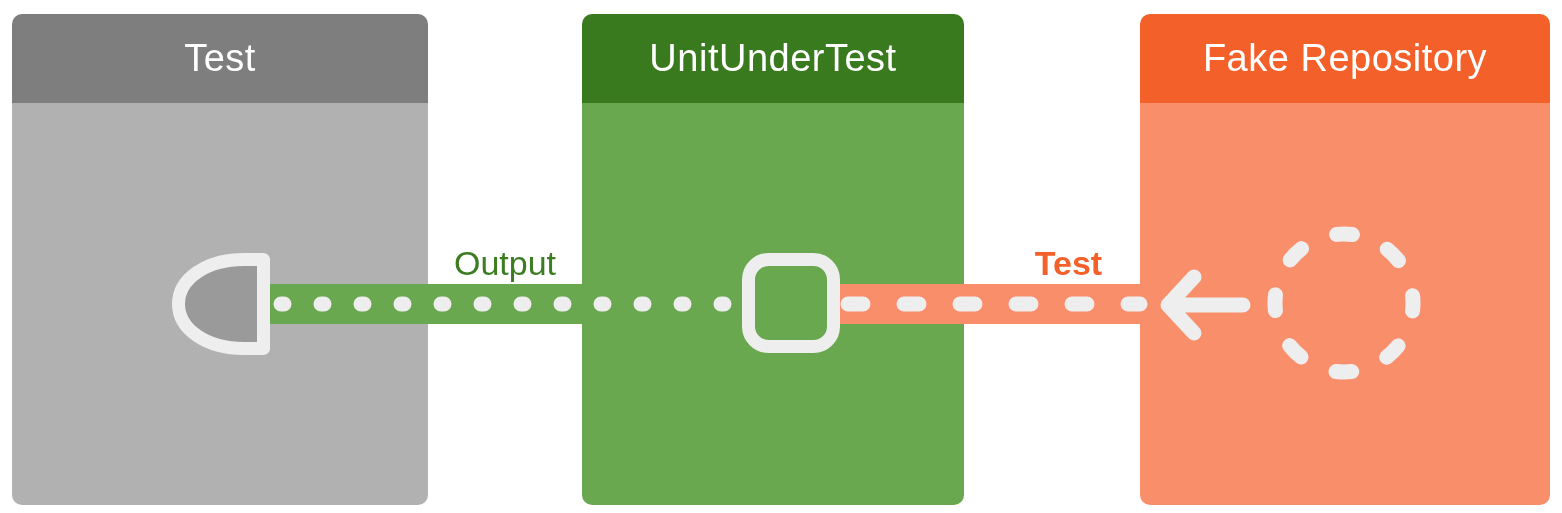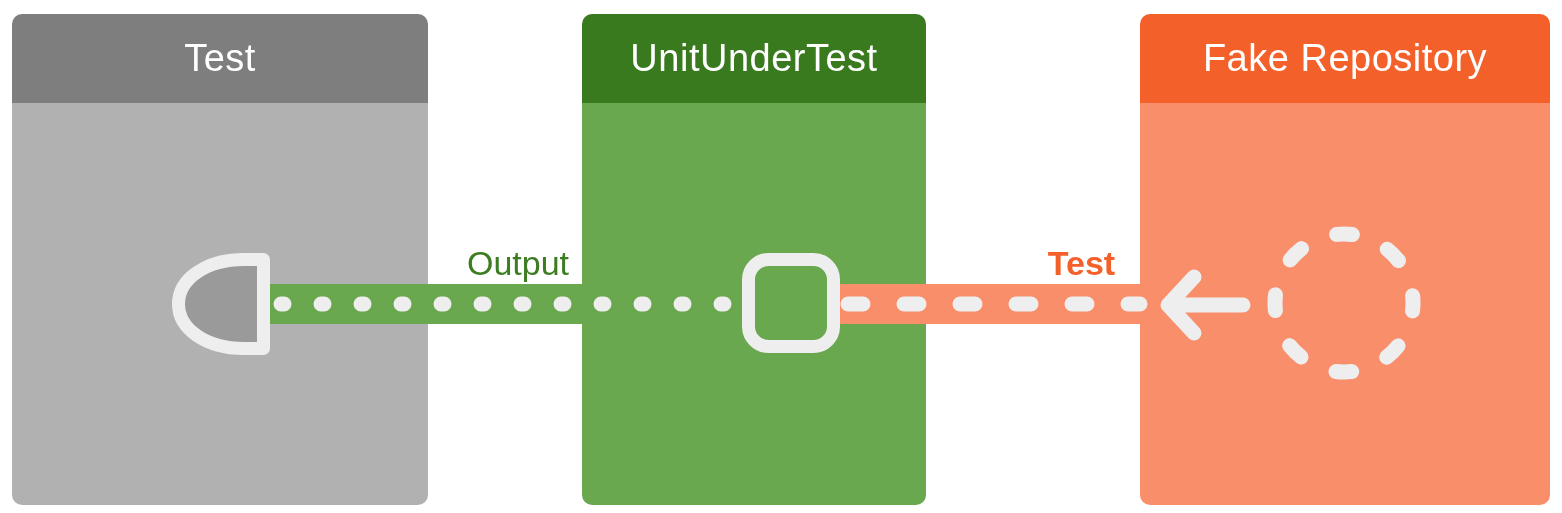--- a/index.html
+++ b/index.html
@@ -19,33 +19,33 @@
     height:89px;display:flex;align-items:center;justify-content:center;
     font-size:38px;font-weight:400;letter-spacing:0.5px;
     color:var(--title-text,#ffffff);
   }
   .box-body{position:absolute;top:89px;left:0;right:0;bottom:0;}
 
   .box-test{left:12px;width:416px;}
   .box-test .box-header{background:var(--gray-header,#7e7e7e);}
   .box-test .box-body{background:var(--gray-body,#b1b1b1);}
 
-  .box-unit{left:582px;width:344px;}
+  .box-unit{left:582px;width:382px;}
   .box-unit .box-header{background:var(--green-header,#3a7a1e);}
   .box-unit .box-body{background:var(--green-body,#6aa84f);}
 
   .box-repo{left:1140px;width:410px;}
   .box-repo .box-header{background:var(--orange-header,#f4602a);}
   .box-repo .box-body{background:var(--orange-body,#f98e6b);}
 
   .overlay{position:absolute;left:0;top:0;z-index:2;}
 
   .line-label{
     position:absolute;top:246px;z-index:3;
-    font-size:34px;text-align:center;line-height:34px;padding-left:13px;
+    font-size:34px;text-align:center;line-height:34px;
   }
   .label-output{left:428px;width:154px;font-weight:500;color:var(--output-label,#3c7d22);}
   .label-flow{left:997px;width:143px;font-weight:700;color:var(--flow-label,#f4602a);}
 </style>
 </head>
 <body>
 
 <div class="canvas">
 
   <div class="box box-test">

